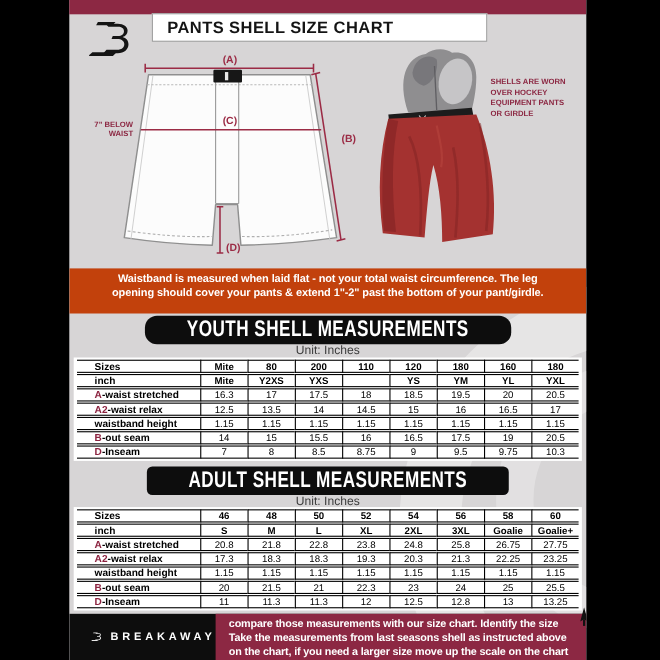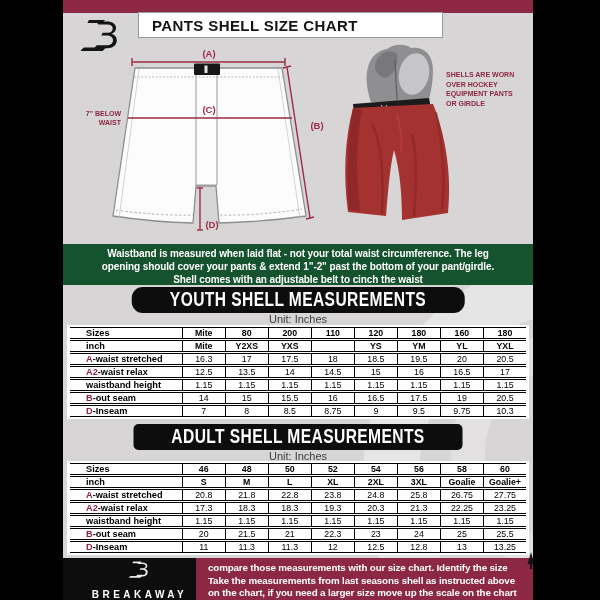--- a/index.html
+++ b/index.html
@@ -15,21 +15,21 @@
              border:1px solid #9a9a9a;box-sizing:border-box;display:flex;align-items:center;
              padding-left:13px;font-size:15px;font-weight:bold;letter-spacing:.4px;color:#141414;}
   .date-badge{position:absolute;left:380px;top:12px;width:90px;height:26px;background:#8c2843;
               display:flex;align-items:center;justify-content:center;color:#fff;font-weight:bold;
               font-size:17px;letter-spacing:-.5px;}
   .date-badge span{display:inline-block;transform:scaleX(.88);}
   .waist-note{position:absolute;left:14px;top:109px;width:44px;text-align:right;color:#8c2843;
               font-size:7px;font-weight:bold;line-height:9px;}
   .shell-note{position:absolute;left:383px;top:70px;width:70px;color:#8c2843;font-size:7px;
               font-weight:bold;line-height:9.5px;}
-  .info-band{position:absolute;left:0;top:244px;width:470px;height:41px;background:#14532d;
+  .info-band{position:absolute;left:0;top:244px;width:470px;height:41px;background:#c2410c;
              color:#fff;text-align:center;font-size:10px;font-weight:bold;line-height:13px;
              padding-top:3px;box-sizing:border-box;letter-spacing:-.1px;}
   .banner{position:absolute;left:50%;transform:translateX(-50%);background:#0d0d0d;color:#fff;
           border-radius:5px;padding:2px 10px;white-space:nowrap;}
   .banner span{display:inline-block;font-size:19px;font-weight:bold;letter-spacing:.5px;
                transform:scale(.82,1.08);transform-origin:center;}
   .banner.youth{top:287px;border-radius:11px;}
   .banner.adult{top:424px;}
   .unit{position:absolute;left:0;width:470px;text-align:center;color:#3c3c3c;font-size:11px;}
   .unit.youth{top:313px;}
@@ -39,21 +39,21 @@
   .table-panel.adult{top:461px;}
   table{width:100%;border-collapse:separate;border-spacing:0 1.5px;table-layout:fixed;}
   td{background:#fff;border-top:1px solid #000;border-bottom:1px solid #000;font-size:8.8px;
      text-align:center;padding:.5px 1px;line-height:9px;color:#000;overflow:hidden;white-space:nowrap;}
   td+td{border-left:1px solid #000;}
   td.lbl{text-align:left;padding-left:16px;font-weight:bold;font-size:9.2px;}
   col.lblcol{width:24.5%;}
   tr.hdr td{font-weight:bold;}
   .accent{color:#8c2340;}
   .footer{position:absolute;left:0;top:558px;width:470px;height:42px;background:#0d0d0d;display:flex;}
-  .brand{width:133px;display:flex;align-items:center;gap:7px;padding-left:20px;box-sizing:border-box;flex-direction:column;}
+  .brand{width:133px;display:flex;align-items:center;gap:7px;padding-left:20px;box-sizing:border-box;}
   .brand-name{color:#fff;font-size:10px;font-weight:bold;letter-spacing:3.5px;white-space:nowrap;}
   .footer-note{flex:1;background:#8c2843;color:#fff;font-size:9.8px;font-weight:bold;
                line-height:12.6px;padding:4px 8px 0 12px;box-sizing:border-box;overflow:hidden;
                white-space:nowrap;letter-spacing:-.15px;}
   .cursor-icon{position:absolute;left:464px;top:552px;}
 </style>
 </head>
 <body>
 
 <div class="canvas">
@@ -115,21 +115,20 @@
       <path d="M12 66 C4 96 2 132 7 170 L45 174 C47 150 49 124 53 108 C59 128 61 154 61 178 L107 171 C111 134 105 94 92 62 Z" fill="#a43230"></path>
       <path d="M12 66 C7 96 5 132 8 168 L19 169 C15 132 15 96 21 68 Z" fill="#7d2122" opacity=".55"></path>
       <path d="M31 82 C41 102 43 134 41 172 M71 92 C77 120 75 150 73 174 M95 70 C102 104 104 140 101 168" fill="none" stroke="#7d2122" stroke-width="2.4" opacity=".45"></path>
       <path d="M56 72 C60 90 62 100 60 110" fill="none" stroke="#b8443e" stroke-width="2" opacity=".6"></path>
     </svg>
     <div class="shell-note">SHELLS ARE WORN OVER HOCKEY EQUIPMENT PANTS OR GIRDLE</div>
 
     <div class="info-band">
       <div>Waistband is measured when laid flat - not your total waist circumference. The leg</div>
       <div>opening should cover your pants &amp; extend 1"-2" past the bottom of your pant/girdle.</div>
-      <div>Shell comes with an adjustable belt to cinch the waist</div>
     </div>
 
     <div class="banner youth">
       <span>YOUTH SHELL MEASUREMENTS</span>
     </div>
     <div class="unit youth">Unit: Inches</div>
     <div class="table-panel youth">
       <table>
         <colgroup>
             <col class="lblcol">

